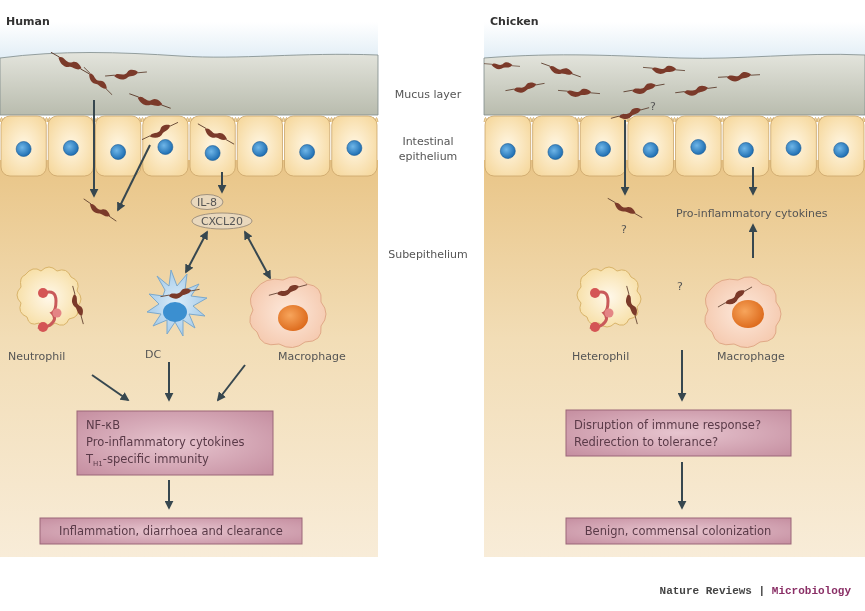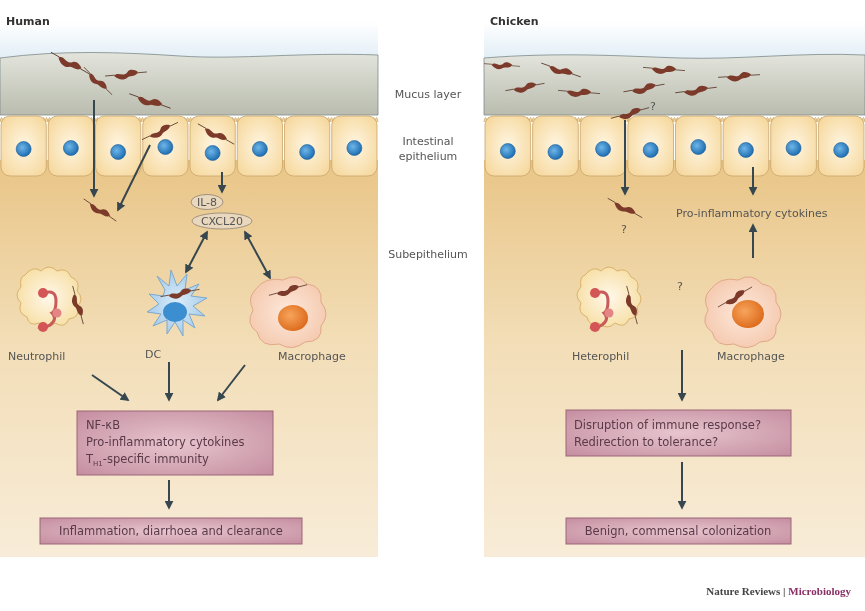--- a/index.html
+++ b/index.html
@@ -5,21 +5,21 @@
   html, body { margin:0; padding:0; background:#ffffff; }
   body { width:865px; height:611px; position:relative; overflow:hidden;
          font-family:"DejaVu Sans", sans-serif; }
   #stage { position:absolute; left:0; top:0; width:865px; height:611px; }
   .lbl { font-family:"DejaVu Sans", sans-serif; fill:#4a4a4a; }
   .title { font-weight:bold; font-size:11px; fill:#333; }
   .mid-lbl { font-size:11px; fill:#555; }
   .cell-lbl { font-size:11px; fill:#555; }
   .box-txt { font-size:11.5px; fill:#5a3a48; }
   .credit { position:absolute; right:14px; top:585px; font-size:11px; font-weight:bold; color:#444;
-            font-family:Liberation Serif, serif; }
+            font-family:Liberation Mono, monospace; }
   .credit .mb { color:#8a2f66; }
 </style>
 </head>
 <body>
 
 <svg id="stage" width="865" height="611" viewBox="0 0 865 611">
   <defs>
     <linearGradient id="skyG" x1="0" y1="0" x2="0" y2="1">
       <stop offset="0" stop-color="#ffffff"></stop>
       <stop offset="1" stop-color="#dfecf5"></stop>

